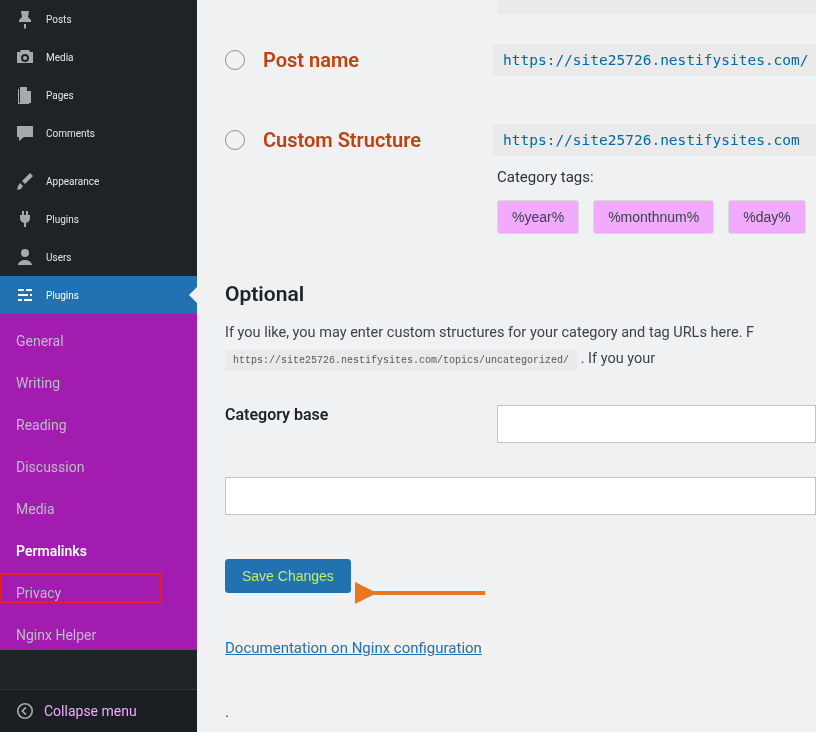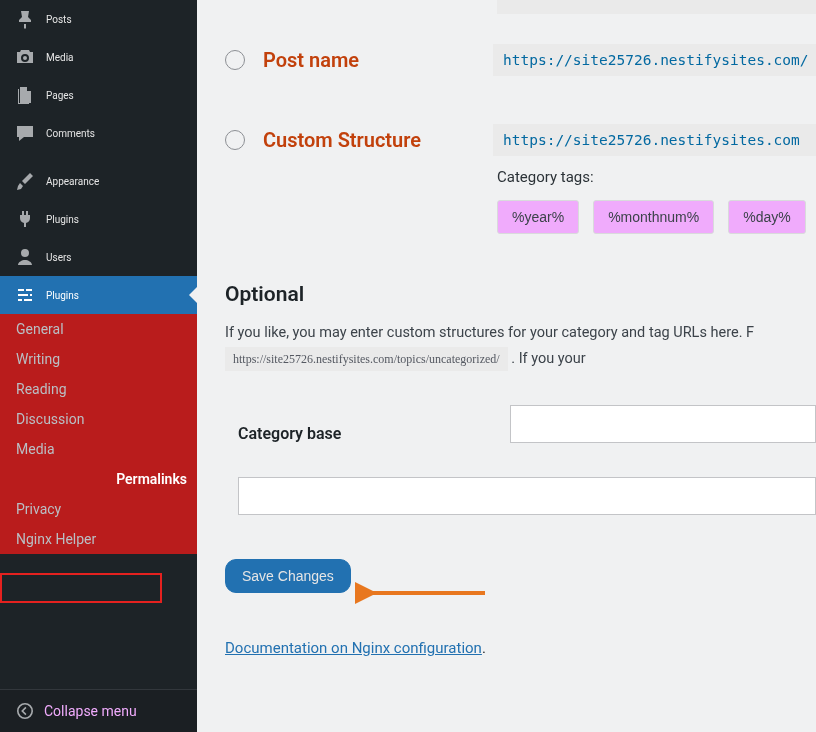--- a/index.html
+++ b/index.html
@@ -51,30 +51,29 @@
     position: absolute;
     right: -1px;
     top: 50%;
     transform: translateY(-50%);
     width: 0; height: 0;
     border-top: 9px solid transparent;
     border-bottom: 9px solid transparent;
     border-right: 9px solid #f0f0f1;
   }
   .sub-item {
-    padding: 7px 10px 7px 16px;
+    padding: 19px 10px 7px 16px;
     color: #babfc4;
     font-size: 14px;
     cursor: pointer;
-    background: #b91c1c;
+    background: #a21caf;
   }
   .sub-item.current {
     color: #fff;
     font-weight: 600;
-    text-align: right;
   }
   .box-highlight {
     position: absolute;
     left: 0px;
     width: 162px;
     height: 30px;
     border: 2px solid #e4211f;
     pointer-events: none;
     top: 573px;
     z-index: 10;
@@ -158,54 +157,53 @@
     margin-top: 48px;
     margin-bottom: 16px;
   }
   .para {
     font-size: 14.5px;
     color: #3c434a;
     line-height: 1.55;
     margin-bottom: 4px;
   }
   .code-inline {
-    font-family: Liberation Serif, serif;
+    font-family: Liberation Mono, monospace;
     background: #eaeaea;
     padding: 5px 8px;
-    font-size: 12px;
+    font-size: 10px;
     color: #545861;
   }
 
   .label-pair {
     display: flex;
-    align-items: flex-end;
+    align-items: flex-start;
     margin-top: 34px;
-    margin-left: 13px;
   }
   .label-pair .lbl {
     font-size: 16px;
     font-weight: 600;
     width: 272px;
   }
   .label-pair input[type=text] {
     flex: 1;
     height: 38px;
     border: 1px solid #c3c4c7;
     background: #fff;
     padding: 0 8px;
     font-size: 14px;
   }
 
   .save-btn {
     background: #2271b1;
-    color: #e5e5e5;
+    color: #bef264;
     border: 1px solid #2271b1;
     padding: 8px 16px;
     font-size: 14px;
-    border-radius: 11px;
+    border-radius: 3px;
     cursor: pointer;
     margin-top: 44px;
   }
   .doc-link {
     display: block;
     margin-top: 46px;
     color: #2271b1;
     text-decoration: underline;
     font-size: 15px;
     cursor: pointer;
@@ -365,21 +363,21 @@
       <span class="lbl">Category base</span>
       <input type="text" style="">
     </div>
 
     <div class="label-pair">
       <input type="text" style="">
     </div>
 
     <button class="save-btn">Save Changes</button>
 
-    <div style="display:flex; align-items:center;">
+    <div style="display:flex; align-items:flex-start;flex-direction:column;">
       <a class="doc-link">Documentation on Nginx configuration</a>
       <span style="margin-top:46px; font-size:15px;">.</span>
     </div>
 
   </main>
 </div>
 
 <div class="box-highlight"></div>
 
 <svg class="arrow-svg" width="140" height="30">

